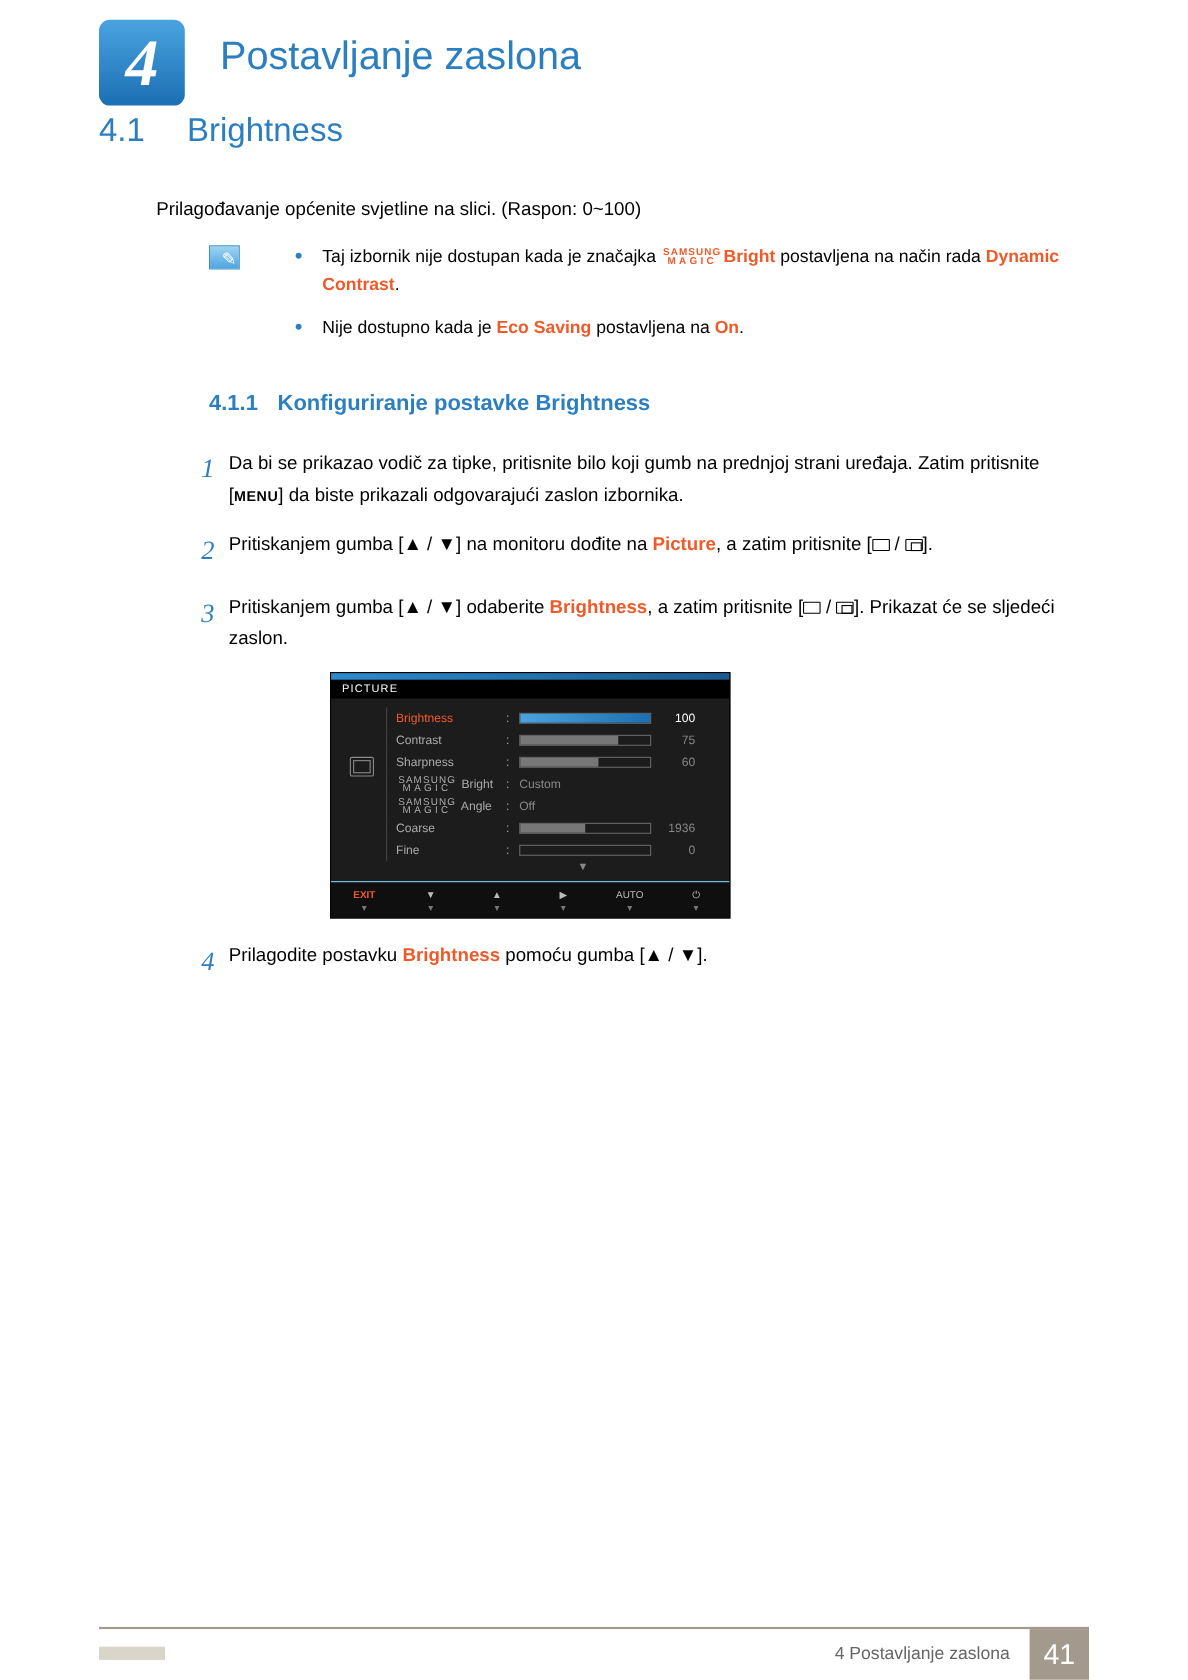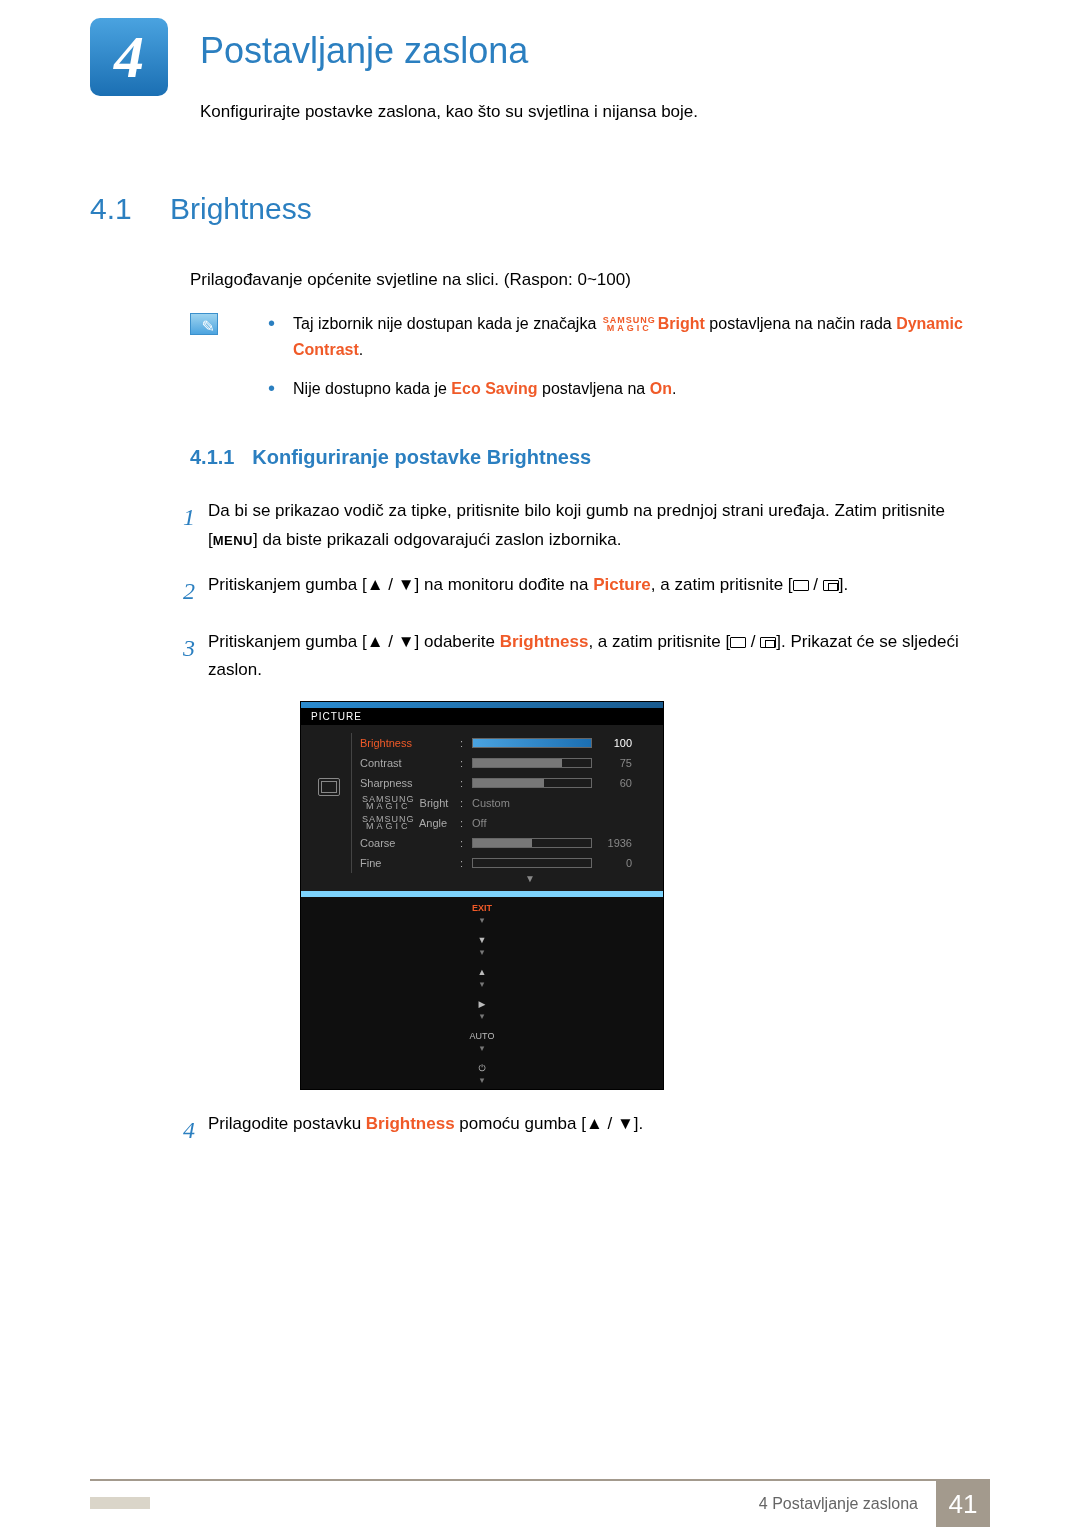--- a/index.html
+++ b/index.html
@@ -60,21 +60,21 @@
       color: #2b7fc0;
       font-size: 30px;
       width: 80px;
       margin-left: 0px;
     }
     .section-title {
       color: #2b7fc0;
       font-size: 30px;
     }
     .body-text {
-      margin-left: 100px;
+      margin-left: 52px;
       font-size: 17px;
       color: #000;
       line-height: 1.6;
       margin-bottom: 18px;
     }
     .note-block {
       margin-left: 100px;
       display: flex;
       margin-bottom: 30px;
       margin-top: 10px;
@@ -245,23 +245,22 @@
     .osd-text { font-size: 11px; color:#888; }
     .osd-arrow-down {
       height:14px;
       text-align:center;
       color:#888;
       font-size:10px;
       margin-left: 60px;
     }
     .osd-footer {
       display:flex;
-      border-top: 6px solid #7dd3fc;
+      border-top: 1px solid #7dd3fc;
       background:#0f0f0f;
-      flex-direction:column;
     }
     .osd-ft {
       flex:1;
       text-align:center;
       padding: 4px 0;
     }
     .osd-ft-top {
       font-size: 9px;
       color:#bbb;
       height: 14px;
@@ -318,21 +317,20 @@
 </head>
 <body>
 
 <div class="page">
   <div class="chapter-badge">
     <span>4</span>
   </div>
   <div class="chapter-header">
     <h1 class="chapter-title">Postavljanje zaslona</h1>
   </div>
-  <div class="chapter-subtitle">Konfigurirajte postavke zaslona, kao što su svjetlina i nijansa boje.</div>
 
   <div class="section-row">
     <div class="section-num">4.1</div>
     <div class="section-title">Brightness</div>
   </div>
 
   <div class="body-text">Prilagođavanje općenite svjetline na slici. (Raspon: 0~100)</div>
 
   <div class="note-block">
     <div class="note-icon"></div>

